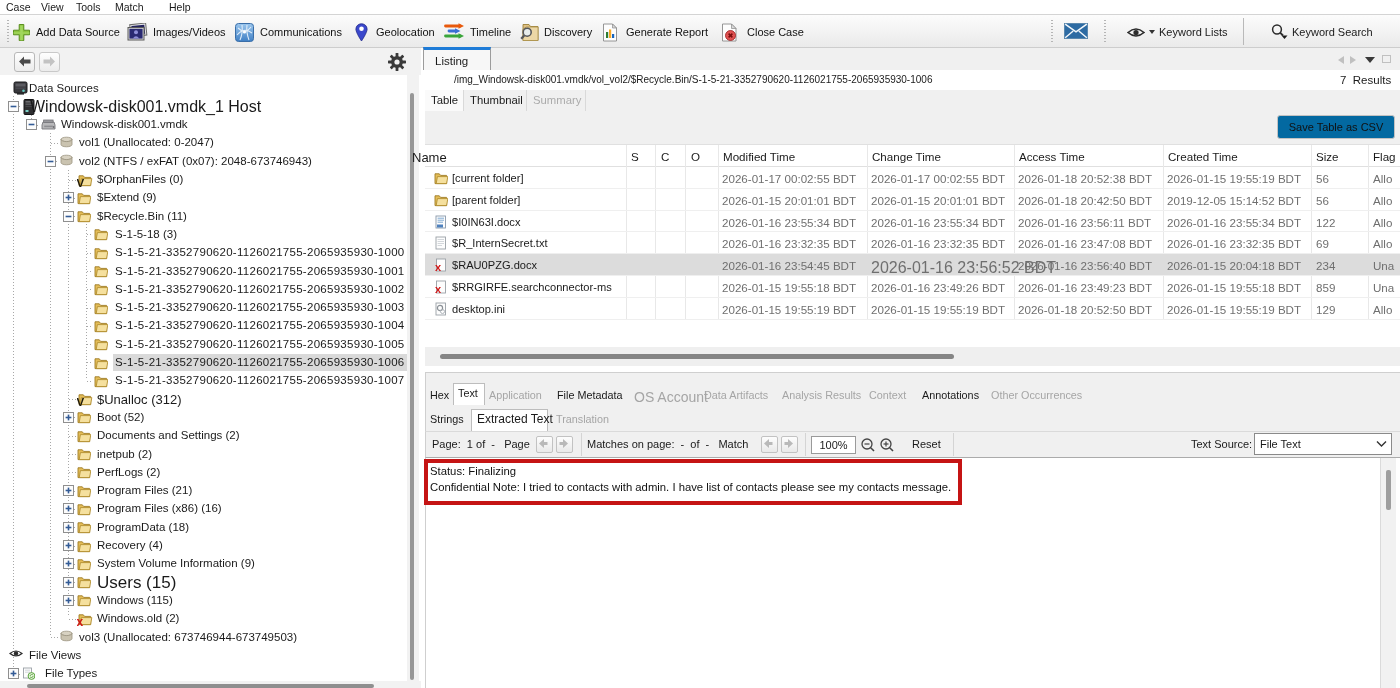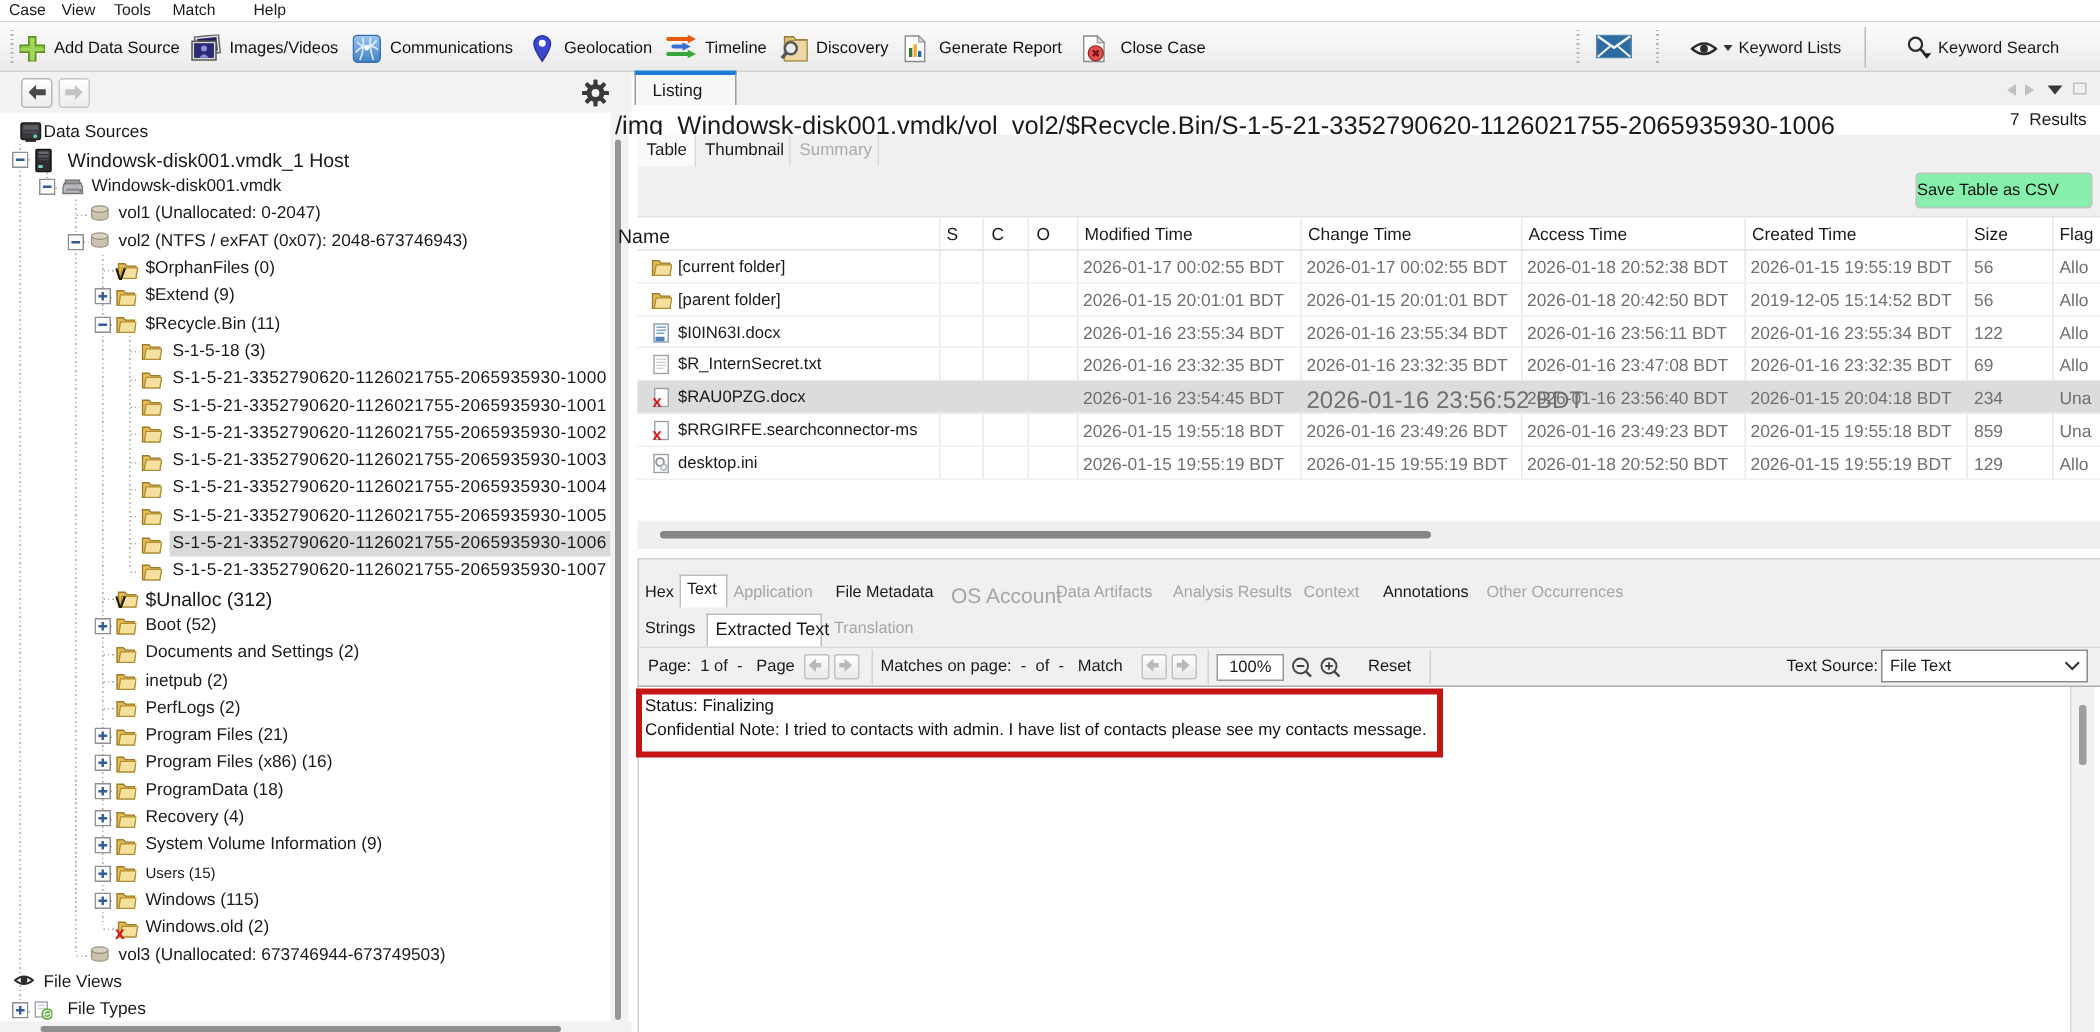--- a/index.html
+++ b/index.html
@@ -242,21 +242,21 @@
 <div class="a" style="left:8px;top:100.8px">
     <svg width="11" height="11" viewBox="0 0 11 11">
       <use href="#minus"></use>
     </svg>
   </div>
 <div class="a" style="left:22px;top:99.3px">
     <svg width="14" height="16" viewBox="0 0 14 16">
       <use href="#host"></use>
     </svg>
   </div>
-<div class="a" style="left:43px;top:97.8px;height:17px;padding:0 2px;font-size:13px;letter-spacing:0px;line-height:17px;white-space:nowrap;color:#1a1a1a">Windowsk-disk001.vmdk_1 Host</div>
+<div class="a" style="left:28px;top:97.8px;height:17px;padding:0 2px;font-size:16px;letter-spacing:0px;line-height:17px;white-space:nowrap;color:#1a1a1a">Windowsk-disk001.vmdk_1 Host</div>
 <div class="a" style="left:37px;top:125px;width:3px;height:1px;background-image:repeating-linear-gradient(90deg,#a8a8a8 0 1px,transparent 1px 3px)"></div>
 <div class="a" style="left:26px;top:119.1px">
     <svg width="11" height="11" viewBox="0 0 11 11">
       <use href="#minus"></use>
     </svg>
   </div>
 <div class="a" style="left:41px;top:117.6px">
     <svg width="15" height="12" viewBox="0 0 15 12">
       <use href="#vmdk"></use>
     </svg>
@@ -481,21 +481,21 @@
 <div class="a" style="left:63px;top:576.6px">
     <svg width="11" height="11" viewBox="0 0 11 11">
       <use href="#plus"></use>
     </svg>
   </div>
 <div class="a" style="left:77px;top:575.1px">
     <svg width="14" height="14" viewBox="0 0 14 14">
       <use href="#folder"></use>
     </svg>
   </div>
-<div class="a" style="left:95px;top:573.6px;height:17px;padding:0 2px;font-size:10px;letter-spacing:0px;line-height:17px;white-space:nowrap;color:#1a1a1a">Users (15)</div>
+<div class="a" style="left:95px;top:573.6px;height:17px;padding:0 2px;font-size:17px;letter-spacing:0px;line-height:17px;white-space:nowrap;color:#1a1a1a">Users (15)</div>
 <div class="a" style="left:74px;top:600px;width:2px;height:1px;background-image:repeating-linear-gradient(90deg,#a8a8a8 0 1px,transparent 1px 3px)"></div>
 <div class="a" style="left:63px;top:594.9px">
     <svg width="11" height="11" viewBox="0 0 11 11">
       <use href="#plus"></use>
     </svg>
   </div>
 <div class="a" style="left:77px;top:593.4px">
     <svg width="14" height="14" viewBox="0 0 14 14">
       <use href="#folder"></use>
     </svg>
@@ -539,30 +539,30 @@
 <div class="a" style="left:0;top:681px;width:421px;height:7px;background:#f2f2f2"></div>
 <div class="a" style="left:27px;top:684px;width:347px;height:3.5px;background:#8f8f8f;border-radius:2px"></div>
 <div class="a" style="left:425px;top:48px;width:975px;height:22px;background:#f0f0f0"></div>
 <div class="a" style="left:423px;top:47px;width:68px;height:23px;background:#f7f7f7;border:1px solid #9c9c9c;border-bottom:none;border-top:3px solid #1d7bd7"></div>
 <div class="a" style="left:435px;top:55px;font-size:11.5px;color:#1a1a1a">Listing</div>
 <div class="a" style="left:1338px;top:56px;width:0;height:0;border-top:4px solid transparent;border-bottom:4px solid transparent;border-right:6px solid #c0c0c0"></div>
 <div class="a" style="left:1350px;top:56px;width:0;height:0;border-top:4px solid transparent;border-bottom:4px solid transparent;border-left:6px solid #c0c0c0"></div>
 <div class="a" style="left:1365px;top:57px;width:0;height:0;border-left:5.5px solid transparent;border-right:5.5px solid transparent;border-top:6.5px solid #3a3a3a"></div>
 <div class="a" style="left:1382px;top:55px;width:9px;height:8px;border:1.5px solid #c0c0c0"></div>
 <div class="a" style="left:425px;top:70px;width:975px;height:20px;background:#fff"></div>
-<div class="a" style="left:410px;top:74px;font-size:17px;color:#1a1a1a;white-space:nowrap">/img_Windowsk-disk001.vmdk/vol_vol2/$Recycle.Bin/S-1-5-21-3352790620-1126021755-2065935930-1006</div>
+<div class="a" style="left:454px;top:74px;font-size:10px;color:#1a1a1a;white-space:nowrap">/img_Windowsk-disk001.vmdk/vol_vol2/$Recycle.Bin/S-1-5-21-3352790620-1126021755-2065935930-1006</div>
 <div class="a" style="left:1340px;top:74px;font-size:11.5px;color:#1a1a1a">7&nbsp;&nbsp;Results</div>
 <div class="a" style="left:425px;top:90px;width:975px;height:55px;background:#f0f0f0;border-bottom:1px solid #e0e0e0"></div>
 <div class="a" style="left:425px;top:90px;width:39px;height:21px;background:#fafafa;border-right:1px solid #d9d9d9"></div>
 <div class="a" style="left:431px;top:94px;font-size:11.3px;color:#1a1a1a">Table</div>
 <div class="a" style="left:464px;top:90px;width:63px;height:21px;border-right:1px solid #d9d9d9"></div>
 <div class="a" style="left:470px;top:94px;font-size:11.3px;color:#1a1a1a">Thumbnail</div>
 <div class="a" style="left:527px;top:90px;width:59px;height:21px;border-right:1px solid #d9d9d9"></div>
 <div class="a" style="left:533px;top:94px;font-size:11.3px;color:#ababab">Summary</div>
-<div class="a" style="left:1277px;top:115px;width:118px;height:24px;background:#86efac;border:1px solid #c2c2c2;border-radius:3px;font-size:11px;color:#111;text-align:left;line-height:22px">Save Table as CSV</div>
+<div class="a" style="left:1277px;top:115px;width:118px;height:24px;background:#0369a1;border:1px solid #c2c2c2;border-radius:3px;font-size:11px;color:#111;text-align:center;line-height:22px">Save Table as CSV</div>
 <div class="a" style="left:425px;top:145px;width:975px;height:22px;background:#fff;border-bottom:1px solid #e0e0e0"></div>
 <div class="a" style="left:412px;top:150px;font-size:13px;color:#1a1a1a">Name</div>
 <div class="a" style="left:631px;top:150px;font-size:11.6px;color:#1a1a1a">S</div>
 <div class="a" style="left:661px;top:150px;font-size:11.6px;color:#1a1a1a">C</div>
 <div class="a" style="left:691px;top:150px;font-size:11.6px;color:#1a1a1a">O</div>
 <div class="a" style="left:723px;top:150px;font-size:11.6px;color:#1a1a1a">Modified Time</div>
 <div class="a" style="left:872px;top:150px;font-size:11.6px;color:#1a1a1a">Change Time</div>
 <div class="a" style="left:1019px;top:150px;font-size:11.6px;color:#1a1a1a">Access Time</div>
 <div class="a" style="left:1168px;top:150px;font-size:11.6px;color:#1a1a1a">Created Time</div>
 <div class="a" style="left:1316px;top:150px;font-size:11.6px;color:#1a1a1a">Size</div>

